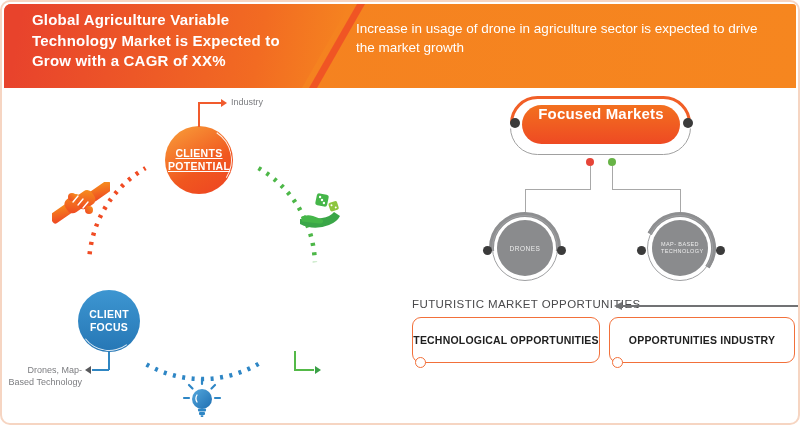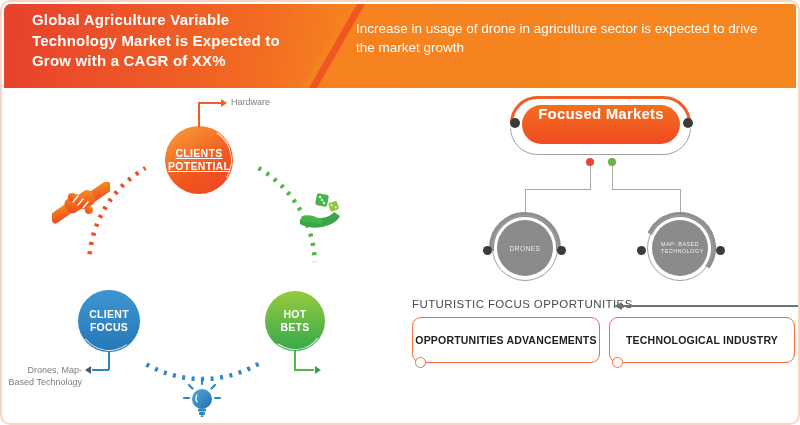--- a/index.html
+++ b/index.html
@@ -84,28 +84,25 @@
     <path d="M 256.5 166.1 A 113 113 0 0 1 312.9 260.1" fill="none" stroke="#4db748" stroke-width="4.5" stroke-dasharray="3 6.5"></path>
     <path d="M 256.5 361.9 A 113 113 0 0 1 140.1 359.8" fill="none" stroke="#2e86c5" stroke-width="4.5" stroke-dasharray="3 6.5"></path>
   </svg>
 
   <div class="node node-cp">
     <span>CLIENTS POTENTIAL</span>
   </div>
   <div class="node node-cf">
     <span>CLIENT FOCUS</span>
   </div>
-  <div class="node node-hb">
-    <span>HOT BETS</span>
-  </div>
 
   <div class="cline" style="left:196px;top:100px;width:1.5px;height:25px;background:#f15b2d;"></div>
   <div class="cline" style="left:196px;top:100px;width:23px;height:1.5px;background:#f15b2d;"></div>
   <div class="arrow-r" style="left:219px;top:96.5px;border-left:6px solid #f15b2d;"></div>
-  <div class="callout" style="left:229px;top:95px;width:60px;">Hardware</div>
+  <div class="callout" style="left:229px;top:95px;width:60px;">Industry</div>
 
   <div class="cline" style="left:106px;top:350px;width:1.5px;height:18px;background:#2f86c3;"></div>
   <div class="cline" style="left:90px;top:367px;width:17px;height:1.5px;background:#2f86c3;"></div>
   <div class="arrow-l" style="left:83px;top:364px;border-right:6px solid #58595b;"></div>
   <div class="callout" style="left:6px;top:363px;width:74px;text-align:right;">Drones, Map-Based Technology</div>
 
   <div class="cline" style="left:292px;top:349px;width:1.5px;height:19px;background:#54b948;"></div>
   <div class="cline" style="left:292px;top:367px;width:20px;height:1.5px;background:#54b948;"></div>
   <div class="arrow-r" style="left:313px;top:364px;border-left:6px solid #3aa047;"></div>
 
@@ -193,27 +190,27 @@
   <div class="market-node" style="left:642px;top:210px;">
     <div class="mn-thick" style="transform:rotate(30deg);"></div>
     <div class="mn-thin"></div>
     <div class="mn-inner" style="font-size:5.5px;letter-spacing:.4px;line-height:7.5px;">
       <span style="width:38px;">MAP- BASED TECHNOLOGY</span>
     </div>
   </div>
   <div class="dot" style="left:635px;top:244px;width:9px;height:9px;background:#3b3b3b;"></div>
   <div class="dot" style="left:714px;top:244px;width:9px;height:9px;background:#3b3b3b;"></div>
 
-  <div class="fut-title">FUTURISTIC FOCUS OPPORTUNITIES</div>
+  <div class="fut-title">FUTURISTIC MARKET OPPORTUNITIES</div>
   <div class="fut-line"></div>
   <div class="fut-arrow"></div>
 
   <div class="opp-box" style="left:410px;">
-    <span>OPPORTUNITIES ADVANCEMENTS</span>
+    <span>TECHNOLOGICAL OPPORTUNITIES</span>
   </div>
   <div class="opp-knob" style="left:413px;"></div>
 
   <div class="opp-box" style="left:607px;width:186px;">
-    <span>TECHNOLOGICAL INDUSTRY</span>
+    <span>OPPORTUNITIES INDUSTRY</span>
   </div>
   <div class="opp-knob" style="left:610px;"></div>
 
 </div>
 
 </body></html>

